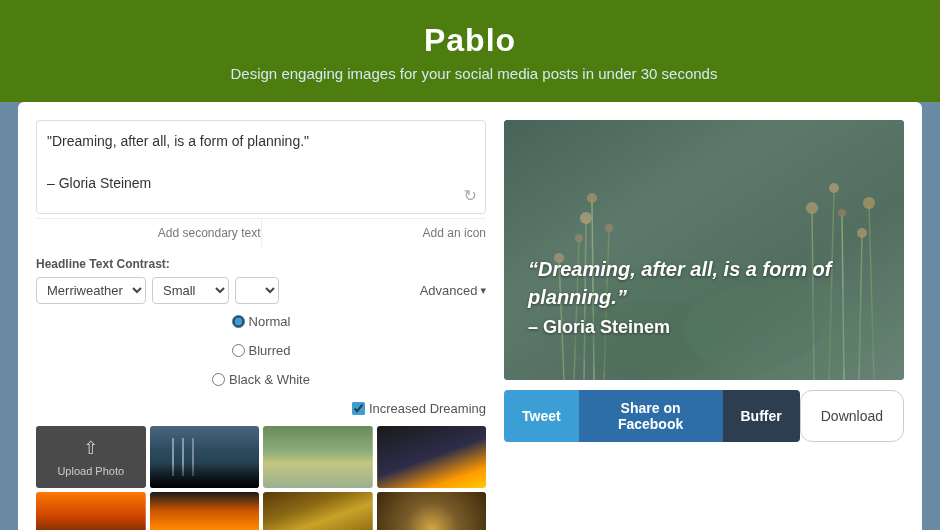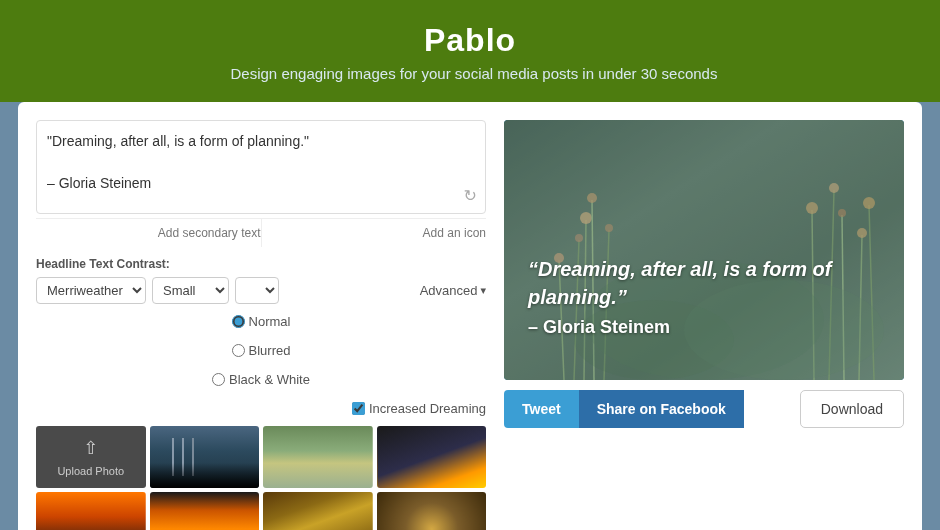--- a/index.html
+++ b/index.html
@@ -269,21 +269,21 @@
       cursor: pointer;
     }
     .btn-download {
       margin-left: auto;
       background: #fff;
       color: #444;
       border: 1px solid #ccc;
       padding: 10px 20px;
       font-size: 14px;
       font-weight: 500;
-      border-radius: 5px;
+      border-radius: 12px;
       cursor: pointer;
     }
   </style>
 </head>
 <body>
 
 <div class="header">
   <h1>Pablo</h1>
   <p>Design engaging images for your social media posts in under 30 seconds</p>
 </div>
@@ -420,18 +420,19 @@
       </svg>
       <div class="preview-text">
         <div class="quote">“Dreaming, after all, is a form of planning.”</div>
         <div class="author">– Gloria Steinem</div>
       </div>
     </div>
 
     <div class="action-bar">
       <button class="btn-tweet">Tweet</button>
       <button class="btn-facebook">Share on Facebook</button>
+      <button class="btn-buffer">Buffer</button>
       <button class="btn-download">Download</button>
     </div>
 
   </div>
 
 </div>
 
 </body></html>

